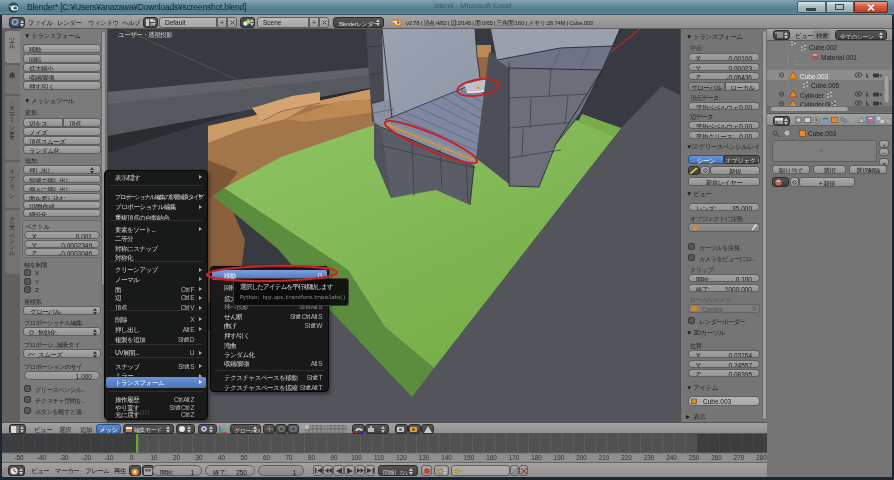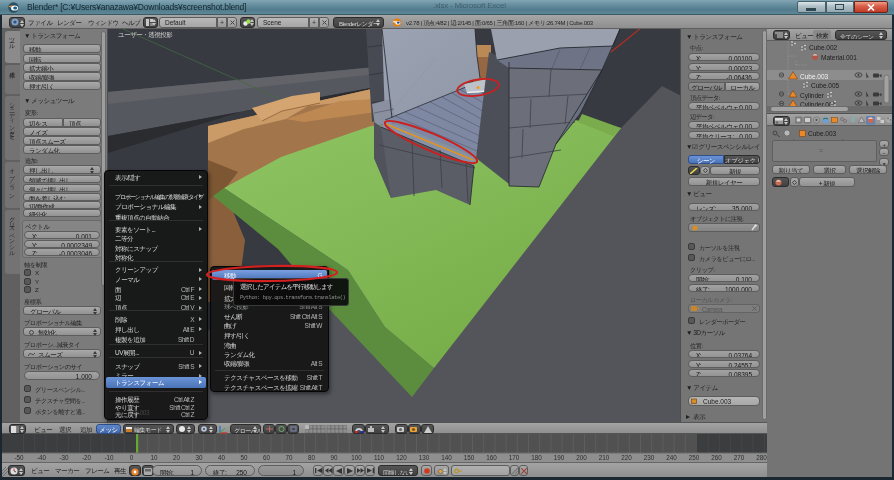--- a/index.html
+++ b/index.html
@@ -31,21 +31,21 @@
 <div id="stage">
 
 <div class="a" id="titlebar" style="left:0;top:0;width:894px;height:15px;background:linear-gradient(#82a5b3,#5f8899 45%,#527b8d 70%,#5e8796);border-bottom:1px solid #3c5a66">
   <svg class="a" style="left:7px;top:1px" width="13" height="13" viewBox="0 0 13 13">
     <circle cx="6.5" cy="6.5" r="5.2" fill="#2a4f63"></circle>
     <ellipse cx="7.6" cy="7" rx="3.6" ry="2.6" fill="#f8fafb"></ellipse>
     <ellipse cx="8.2" cy="6.9" rx="2" ry="1.5" fill="#1f5d8a"></ellipse>
     <path d="M1.5 5.5 L6 4 L3.5 6.5 Z" fill="#ff9f3c"></path>
   </svg>
   <div class="a" style="left:27px;top:2px;font-size:8.5px;color:#13262e;letter-spacing:-0.2px">Blender* [C:¥Users¥anazawa¥Downloads¥screenshot.blend]</div>
-  <div class="a" style="left:433px;top:1px;font-size:8px;color:rgba(14,32,40,0.42);letter-spacing:-0.2px">.xlsx - Microsoft Excel</div>
+  <div class="a" style="left:433px;top:1px;font-size:8px;color:rgba(14,32,40,0.42);letter-spacing:-0.2px">.blend - Microsoft Excel</div>
 
   <div class="a" style="left:797px;top:1px;width:29px;height:12px;background:linear-gradient(#dde6ea,#aebec5 45%,#96a9b1);border:1px solid #44606c;border-radius:2px 0 0 2px"></div>
   <div class="a" style="left:826px;top:1px;width:28px;height:12px;background:linear-gradient(#dde6ea,#aebec5 45%,#96a9b1);border:1px solid #44606c"></div>
   <div class="a" style="left:854px;top:1px;width:34px;height:12px;background:linear-gradient(#f0a088,#d9604a 40%,#c03c28);border:1px solid #6e2417;border-radius:0 2px 2px 0"></div>
   <div class="a" style="left:806px;top:8px;width:10px;height:3px;background:#2e4750"></div>
   <div class="a" style="left:835px;top:4px;width:9px;height:6px;border:1.5px solid #2e4750"></div>
   <svg class="a" style="left:867px;top:4px" width="8" height="7">
         <line x1="1" y1="0.5" x2="7" y2="6.5" stroke="#fff" stroke-width="1.6"></line>
         <line x1="7" y1="0.5" x2="1" y2="6.5" stroke="#fff" stroke-width="1.6"></line>
       </svg>

